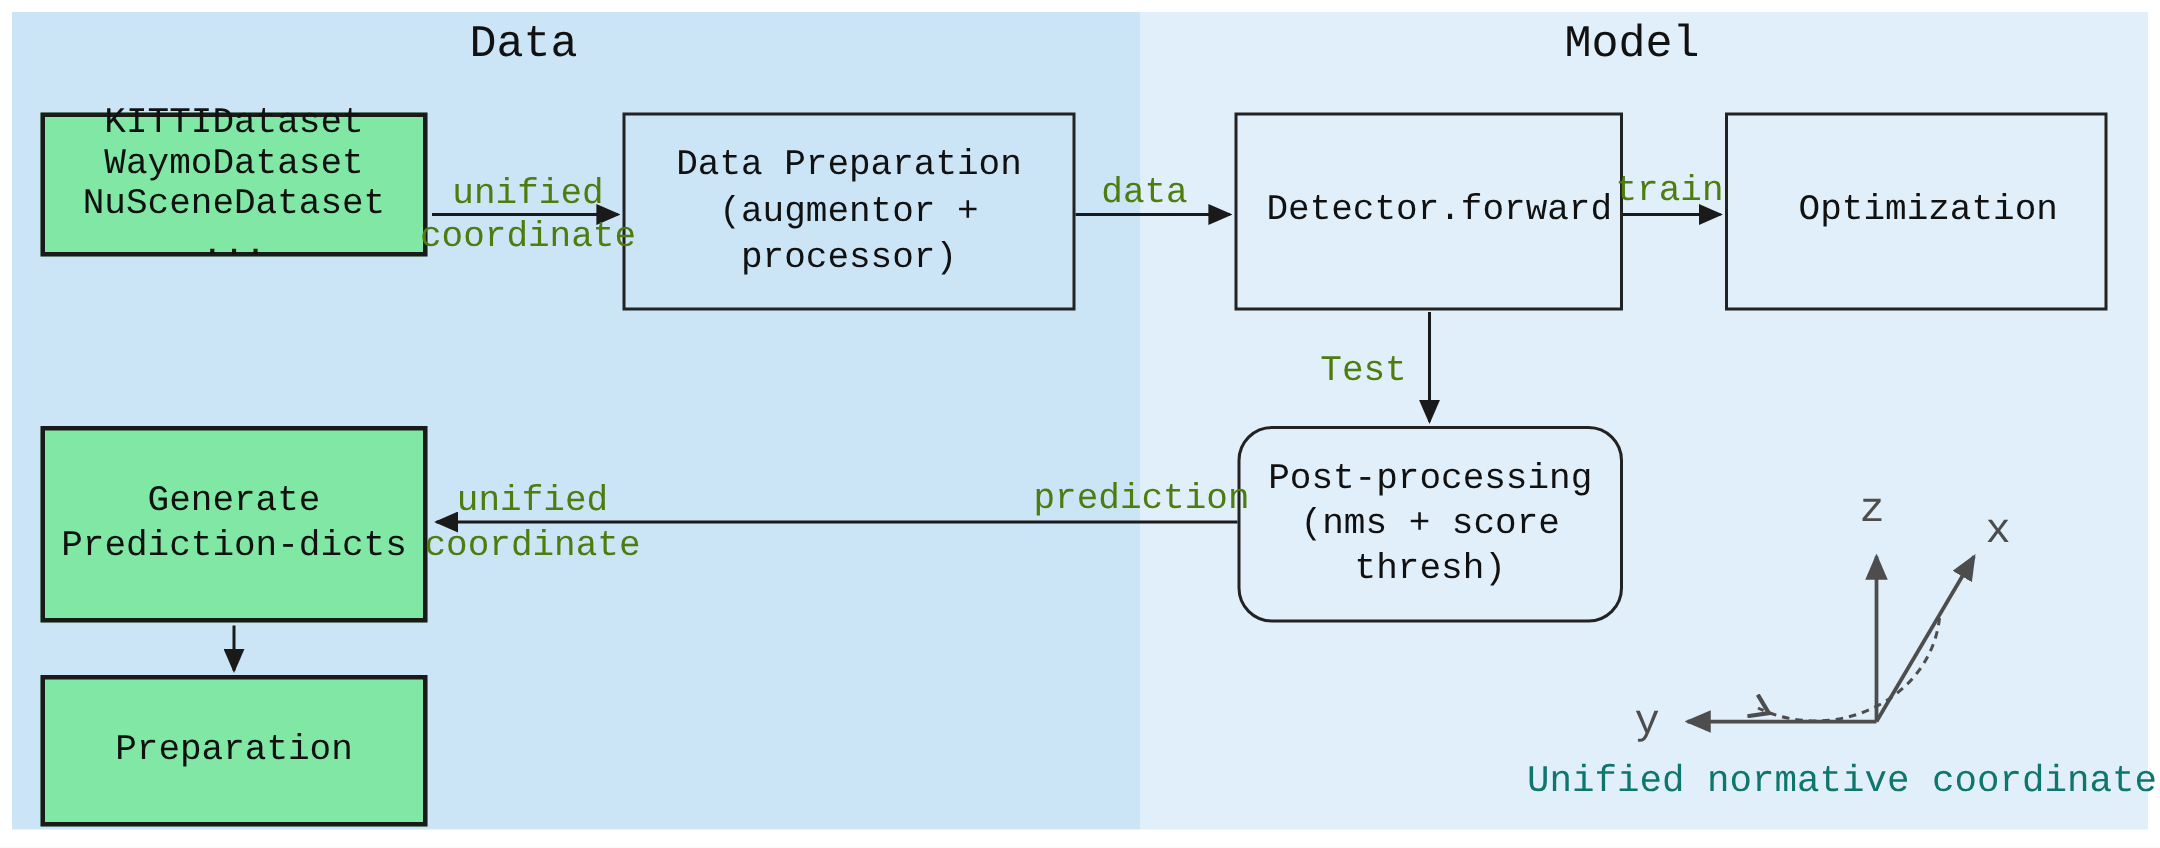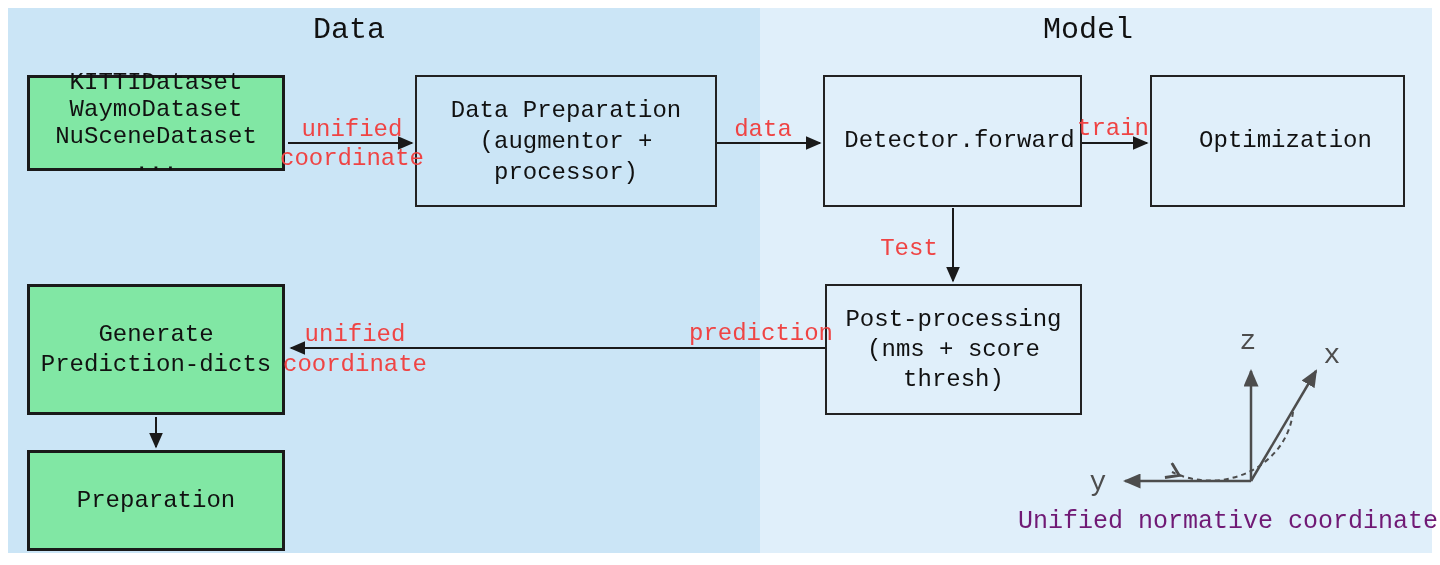--- a/index.html
+++ b/index.html
@@ -19,44 +19,44 @@
   .box{
     position:absolute;display:flex;flex-direction:column;align-items:center;justify-content:center;
     text-align:center;font-size:24px;line-height:1.25;box-sizing:border-box;z-index:10;
   }
   .box.blue{border:2px solid #222;background:transparent;}
   .box.green{border:3px solid #1a1a1a;background:#81e7a4;}
   #box-datasets{left:27px;top:75px;width:258px;height:96px;line-height:27px;}
   #box-data-preparation{left:415px;top:75px;width:302px;height:132px;line-height:31px;}
   #box-detector{left:823px;top:75px;width:259px;height:132px;padding-left:14px;}
   #box-optimization{left:1150px;top:75px;width:255px;height:132px;padding-left:16px;}
-  #box-post-processing{left:825px;top:284px;width:257px;height:131px;line-height:30px;}
+  #box-post-processing{left:825px;top:284px;width:257px;height:131px;line-height:30px;border-radius:23px;}
   #box-generate{left:27px;top:284px;width:258px;height:131px;line-height:30px;align-items:center;}
   #box-evaluation{left:27px;top:450px;width:258px;height:101px;}
   .edge-label{
     position:absolute;transform:translate(-50%,-50%);font-size:24px;text-align:center;
-    white-space:nowrap;z-index:15;color:#ef4444;
+    white-space:nowrap;z-index:15;color:#4d7c0f;
   }
   .edge-label span{display:block;}
   #label-unified-top{left:352px;top:144px;line-height:29px;}
   #label-data{left:763px;top:129px;}
   #label-train{left:1113px;top:128px;}
   #label-test{left:909px;top:248px;}
   #label-prediction{left:761px;top:333px;}
   #label-unified-bottom{left:355px;top:350px;line-height:30px;}
   #arrow-layer{position:absolute;left:0;top:0;z-index:5;pointer-events:none;}
   .axis-label{
     position:absolute;transform:translate(-50%,-50%);font-size:28px;color:#4d4d4d;z-index:15;
   }
   #axis-label-z{left:1248px;top:341px;}
   #axis-label-x{left:1332px;top:355px;}
   #axis-label-y{left:1098px;top:482px;}
   #coord-caption{
     position:absolute;left:1228px;top:521px;transform:translate(-50%,-50%);
-    font-size:25px;color:#701a75;white-space:nowrap;z-index:15;
+    font-size:25px;color:#0f766e;white-space:nowrap;z-index:15;
   }
 </style>
 </head>
 <body>
 
 <div id="stage">
 
   <div class="region" id="region-data"></div>
   <div class="region" id="region-model"></div>
 

